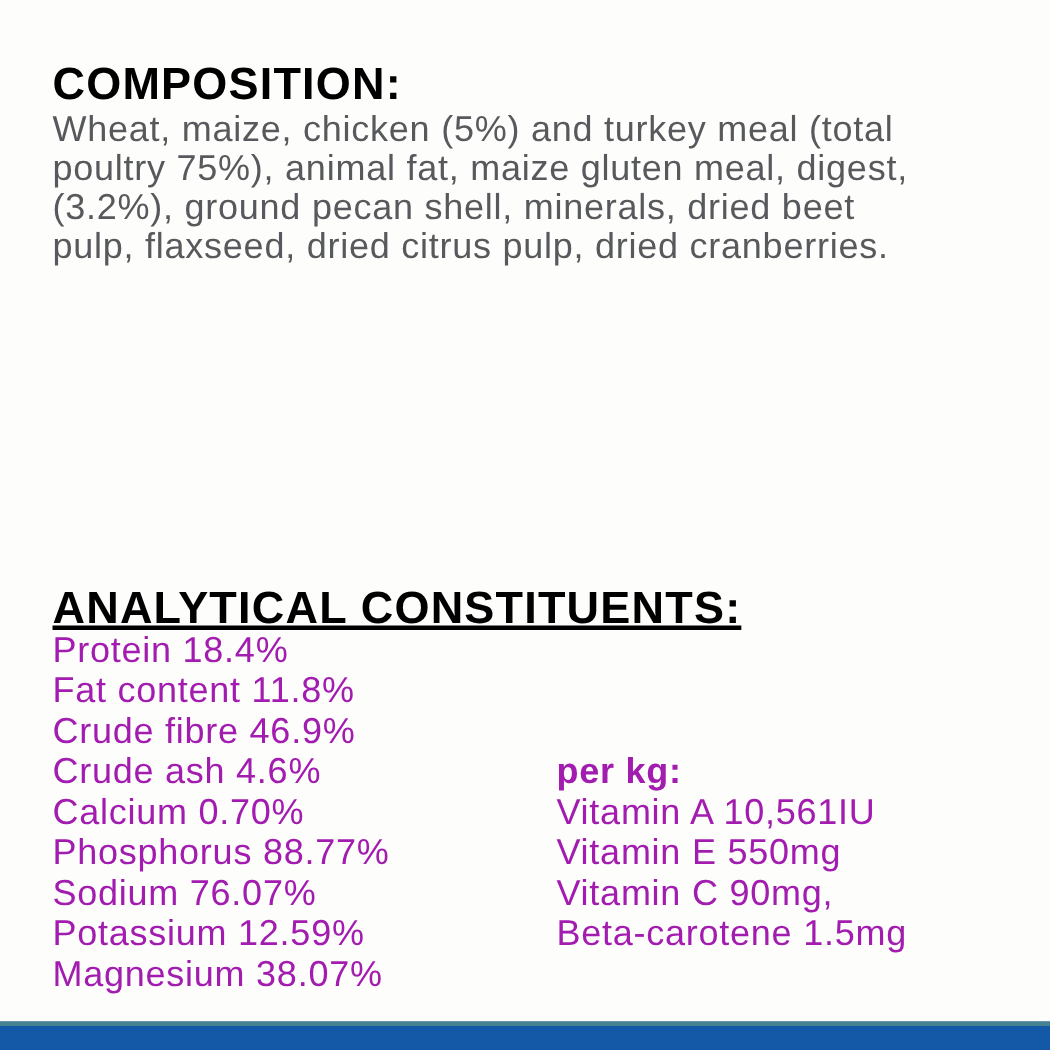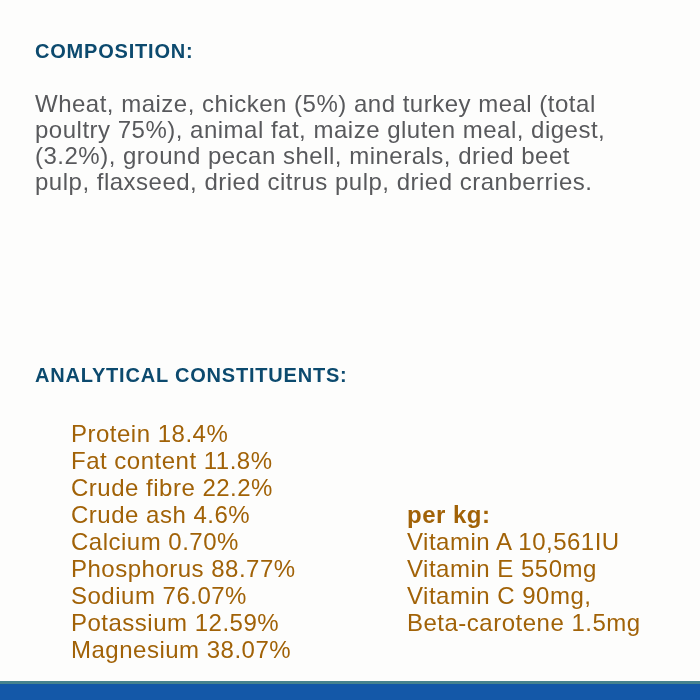--- a/index.html
+++ b/index.html
@@ -15,48 +15,47 @@
     position: relative;
   }
   .label {
     position: absolute;
     inset: 0;
   }
   .heading {
     position: absolute;
     left: 35px;
     margin: 0;
-    font-size: 20px;
+    font-size: 30px;
     font-weight: 700;
     letter-spacing: 0.8px;
-    color: #0c4a6e;
+    color: #000000;
     white-space: nowrap;
   }
   .heading.composition { top: 40px; }
-  .heading.analytical  { top: 364px; }
+  .heading.analytical  { top: 389px; text-decoration: underline; }
   .para {
     position: absolute;
     left: 35px;
-    top: 91px;
+    top: 74px;
     color: #58595c;
     font-size: 24px;
     line-height: 26px;
     letter-spacing: 0.5px;
   }
   .para .pline { white-space: nowrap; }
   .cols {
     position: absolute;
     left: 35px;
     top: 420px;
     display: flex;
-    color: #a16207;
+    color: #a21caf;
     font-size: 24px;
     line-height: 27px;
     letter-spacing: 0.5px;
-    margin-left: 36px;
   }
   .col { white-space: nowrap; }
   .col.left  { width: 336px; flex: none; }
   .col.right { padding-top: 81px; }
   .perkg { font-weight: 700; }
   .bottom-bar {
     position: absolute;
     left: 0;
     bottom: 0;
     width: 700px;
@@ -79,21 +78,21 @@
     <div class="pline">(3.2%), ground pecan shell, minerals, dried beet</div>
     <div class="pline">pulp, flaxseed, dried citrus pulp, dried cranberries.</div>
   </div>
 
   <h1 class="heading analytical">ANALYTICAL CONSTITUENTS:</h1>
 
   <div class="cols">
     <div class="col left">
       <div>Protein 18.4%</div>
       <div>Fat content 11.8%</div>
-      <div>Crude fibre 22.2%</div>
+      <div>Crude fibre 46.9%</div>
       <div>Crude ash 4.6%</div>
       <div>Calcium 0.70%</div>
       <div>Phosphorus 88.77%</div>
       <div>Sodium 76.07%</div>
       <div>Potassium 12.59%</div>
       <div>Magnesium 38.07%</div>
     </div>
     <div class="col right">
       <div class="perkg">per kg:</div>
       <div>Vitamin A 10,561IU</div>

